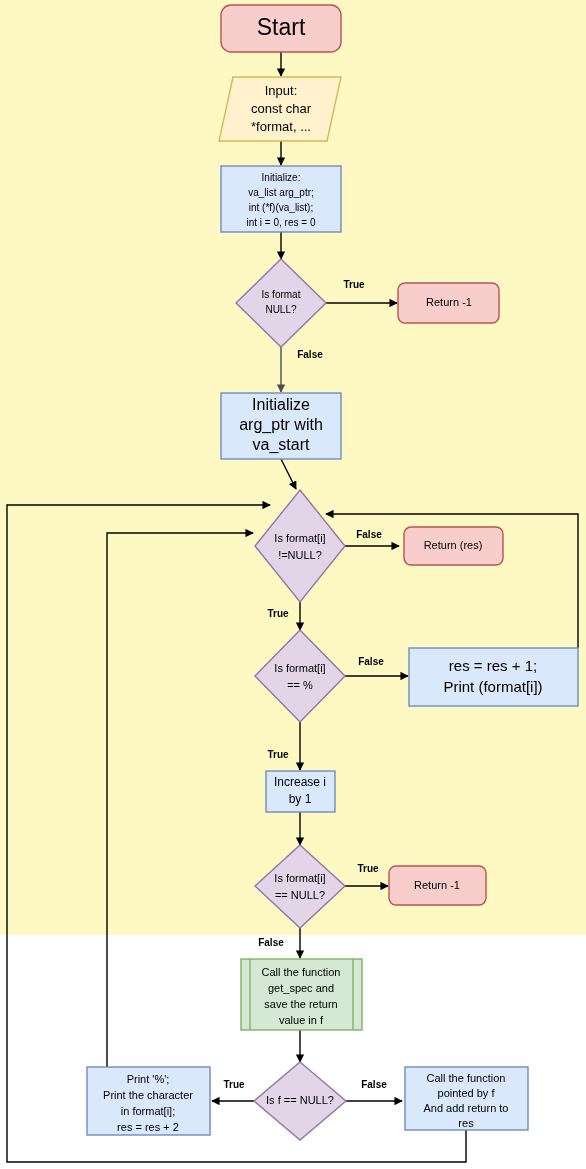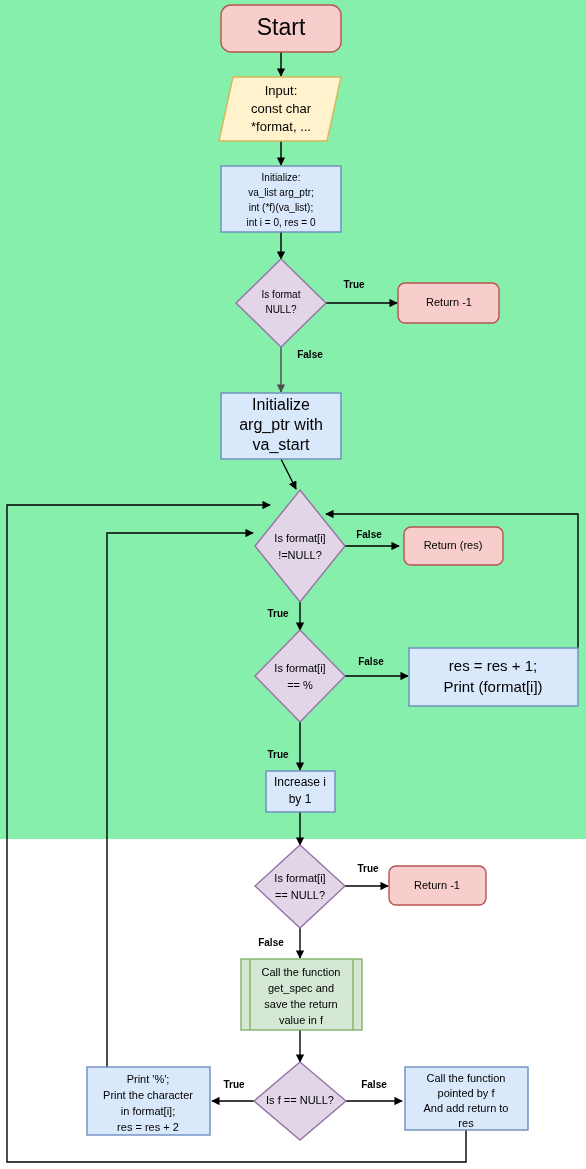--- a/index.html
+++ b/index.html
@@ -9,22 +9,22 @@
   }
   body {
     width: 586px;
     height: 1169px;
     overflow: hidden;
     font-family: "Liberation Sans", sans-serif;
   }
   #flowchart-root {
     position: relative;
     width: 586px;
-    height: 839px;
-    background: #86efac;
+    height: 935px;
+    background: #fef9c3;
   }
   svg.flow {
     display: block;
     width: 586px;
     height: 1169px;
   }
   .node-text {
     font-family: "Liberation Sans", sans-serif;
     fill: #000000;
     text-anchor: middle;

